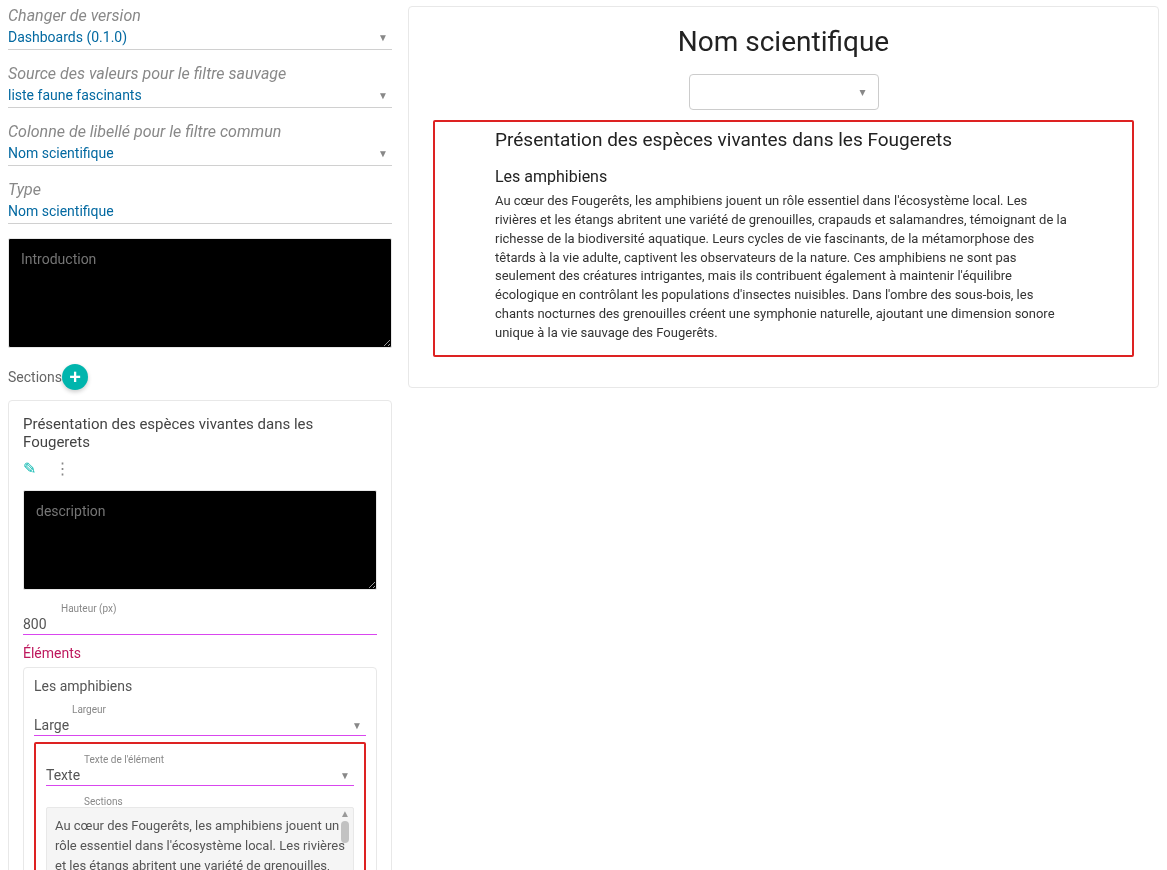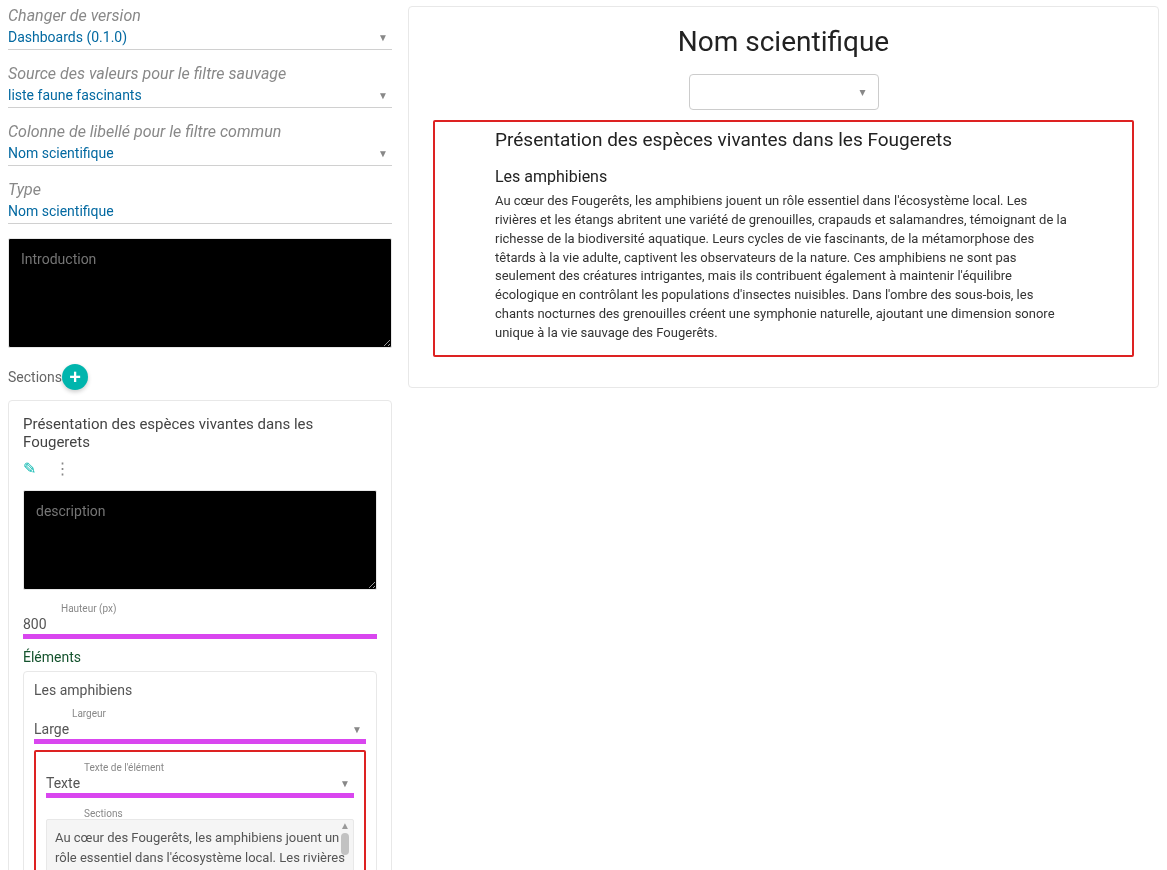--- a/index.html
+++ b/index.html
@@ -49,24 +49,24 @@
       border-radius: 4px;
       padding: 14px;
     }
     .section-title { font-size: 15px; color: #444; margin-bottom: 8px; }
     .section-actions { display: flex; gap: 18px; margin-bottom: 12px; align-items: center; }
     .icon-btn { background: none; border: none; cursor: pointer; color: #00b5ad; font-size: 16px; }
     .icon-btn.muted { color: #888; }
 
     .sub-field { margin: 10px 0 4px 0; }
     .sub-label { font-size: 10px; color: #888; margin-left: 38px; }
-    .sub-value { font-size: 14px; color: #555; border-bottom: 5px solid #d946ef; padding: 2px 0; position: relative; }
+    .sub-value { font-size: 14px; color: #555; border-bottom: 1px solid #d946ef; padding: 2px 0; position: relative; }
     .sub-value .field-caret { bottom: 4px; }
 
-    .elements-label { font-size: 14px; color: #14532d; margin: 10px 0 6px 0; }
+    .elements-label { font-size: 14px; color: #be185d; margin: 10px 0 6px 0; }
     .element-card { border: 1px solid #e8e8e8; border-radius: 4px; padding: 10px; }
     .element-title { font-size: 14px; color: #555; margin-bottom: 6px; }
 
     .red-outline { border: 2px solid #d22; border-radius: 2px; padding: 10px; margin-top: 6px; }
     .red-outline-right { border: 2px solid #d22; border-radius: 2px; }
 
     .content-textarea-wrap { position: relative; }
     .content-textarea {
       width: 100%;
       background: #f5f5f5;

